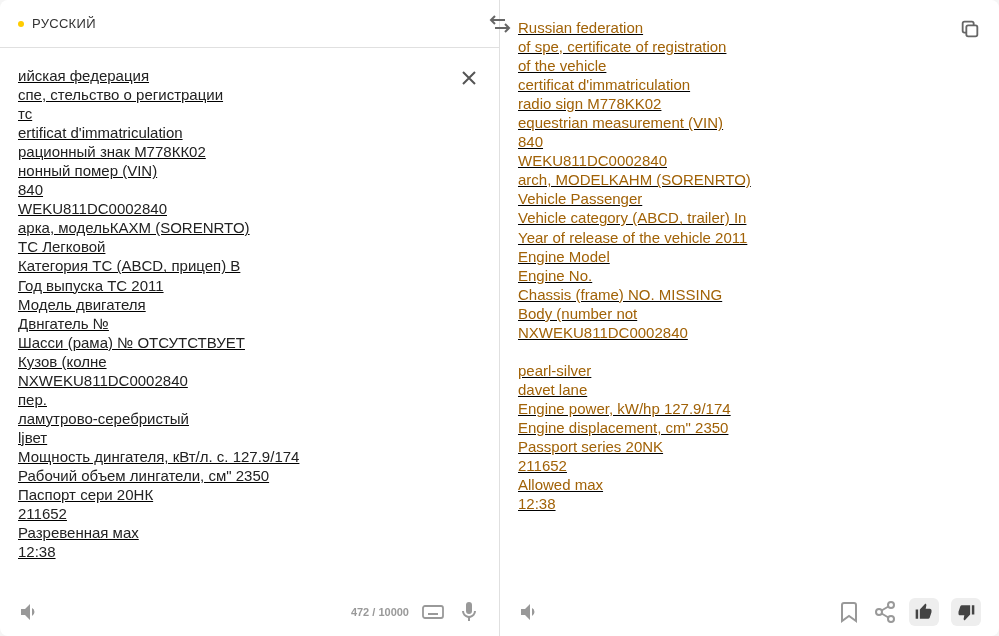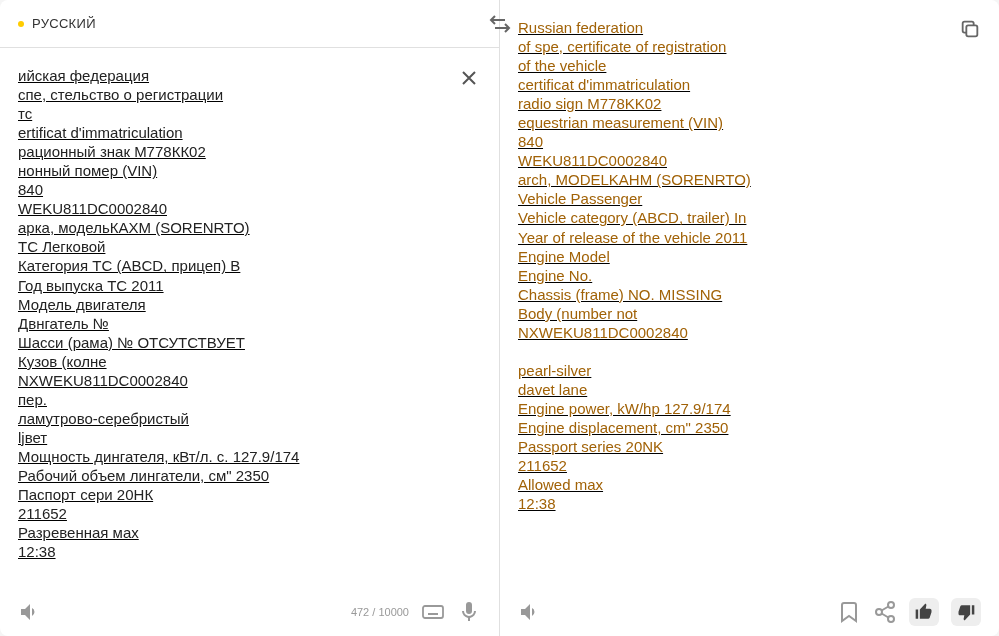--- a/index.html
+++ b/index.html
@@ -8,21 +8,21 @@
 .pane { flex: 1; display: flex; flex-direction: column; position: relative; }
 .pane-left { border-right: 1px solid #e0e0e0; }
 .header { height: 48px; display: flex; align-items: center; padding: 0 18px; border-bottom: 1px solid #e0e0e0; position: relative; }
 .lang-label { font-size: 13px; font-weight: 400; color: #333; letter-spacing: 0.3px; }
 .dot { width: 6px; height: 6px; border-radius: 50%; background: #ffcc00; margin-right: 8px; }
 .swap-icon { position: absolute; left: 50%; top: 12px; transform: translateX(-50%); width: 24px; height: 24px; color: #666; cursor: pointer; z-index: 2; }
 .body { flex: 1; padding: 18px 20px 0 18px; overflow-y: auto; position: relative; text-decoration: underline; }
 .text-block { font-size: 15px; line-height: 1.27; color: #222; white-space: pre-wrap; word-wrap: break-word; }
 .close-btn { position: absolute; right: 18px; top: 18px; width: 24px; height: 24px; cursor: pointer; color: #555; }
 .copy-btn { position: absolute; right: 18px; top: 18px; width: 22px; height: 22px; cursor: pointer; color: #666; }
-.footer { height: 48px; display: flex; align-items: center; padding: 0 18px; gap: 12px; }
+.footer { height: 48px; display: flex; align-items: center; padding: 0 18px; gap: 12px; font-weight: bold; }
 .footer-left { display: flex; align-items: center; gap: 12px; }
 .footer-right { margin-left: auto; display: flex; align-items: center; gap: 12px; }
 .icon-btn { width: 24px; height: 24px; color: #999; cursor: pointer; display: flex; align-items: center; justify-content: center; }
 .icon-btn.dark { background: #eee; border-radius: 6px; padding: 4px; width: 30px; height: 28px; color: #444; }
 .counter { font-size: 11px; color: #999; }
 .pane-right .text-block { color: #a16207; }
 svg { width: 100%; height: 100%; }
 </style>
 </head>
 <body>

